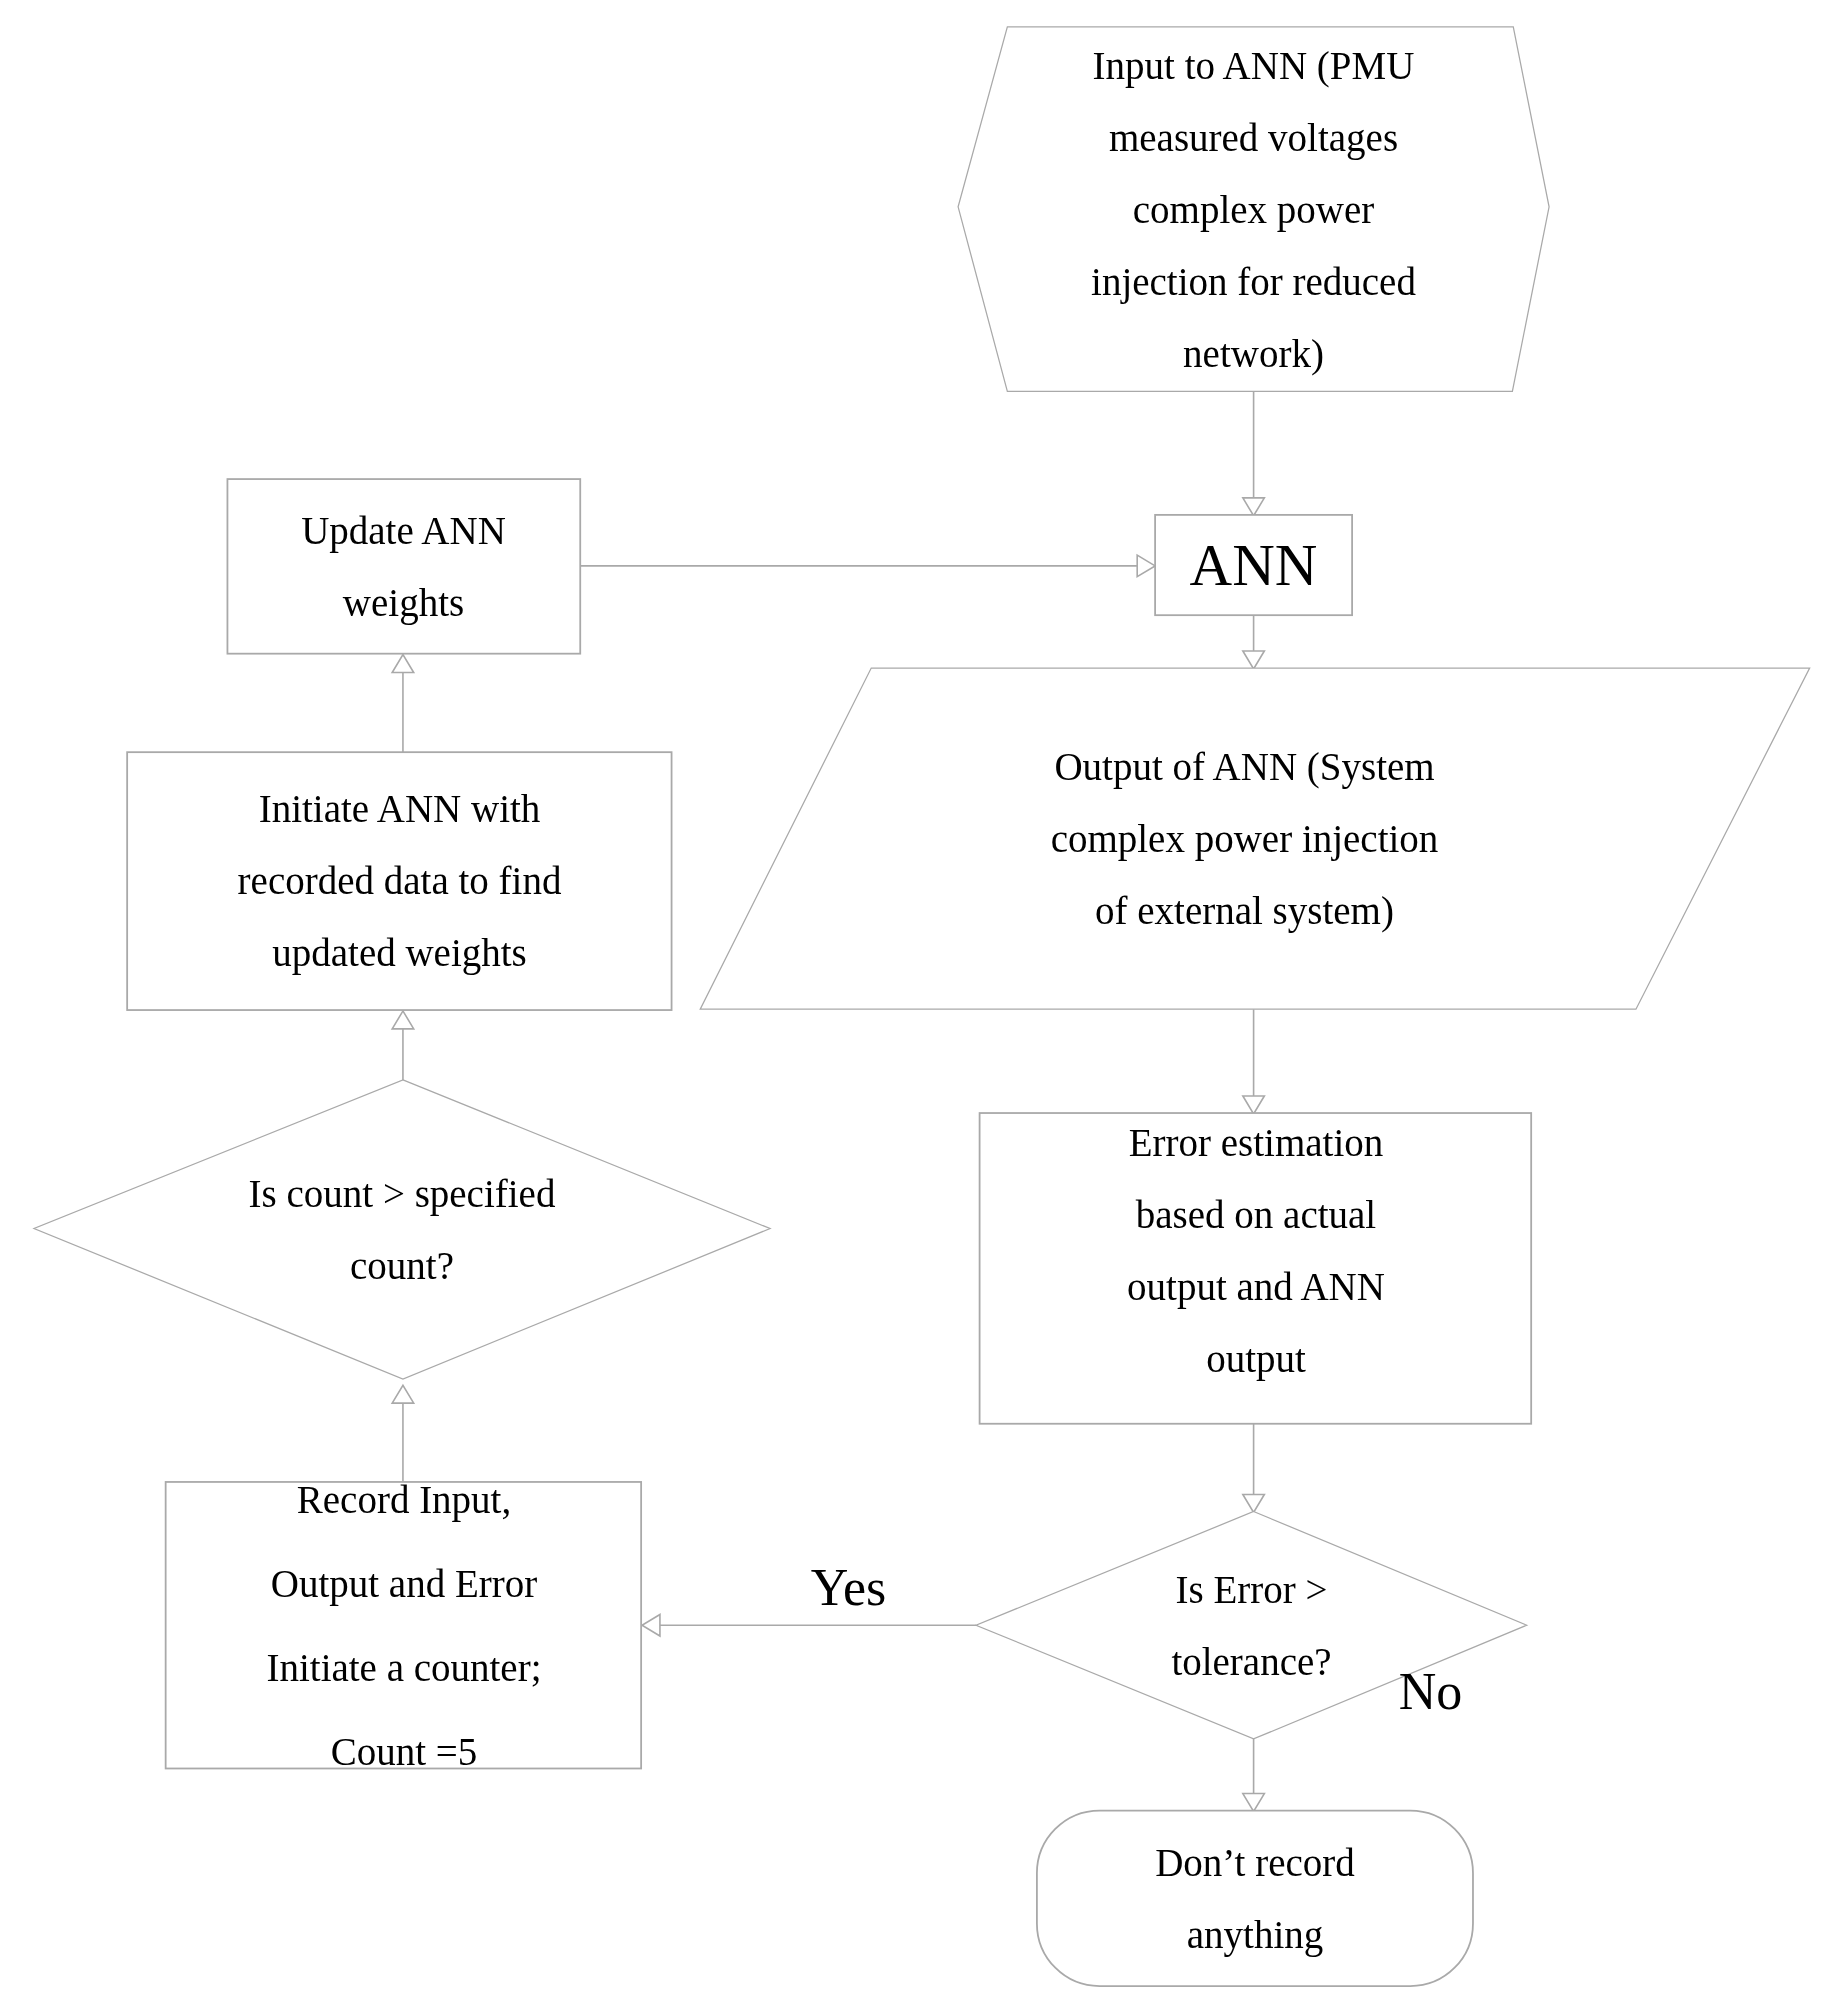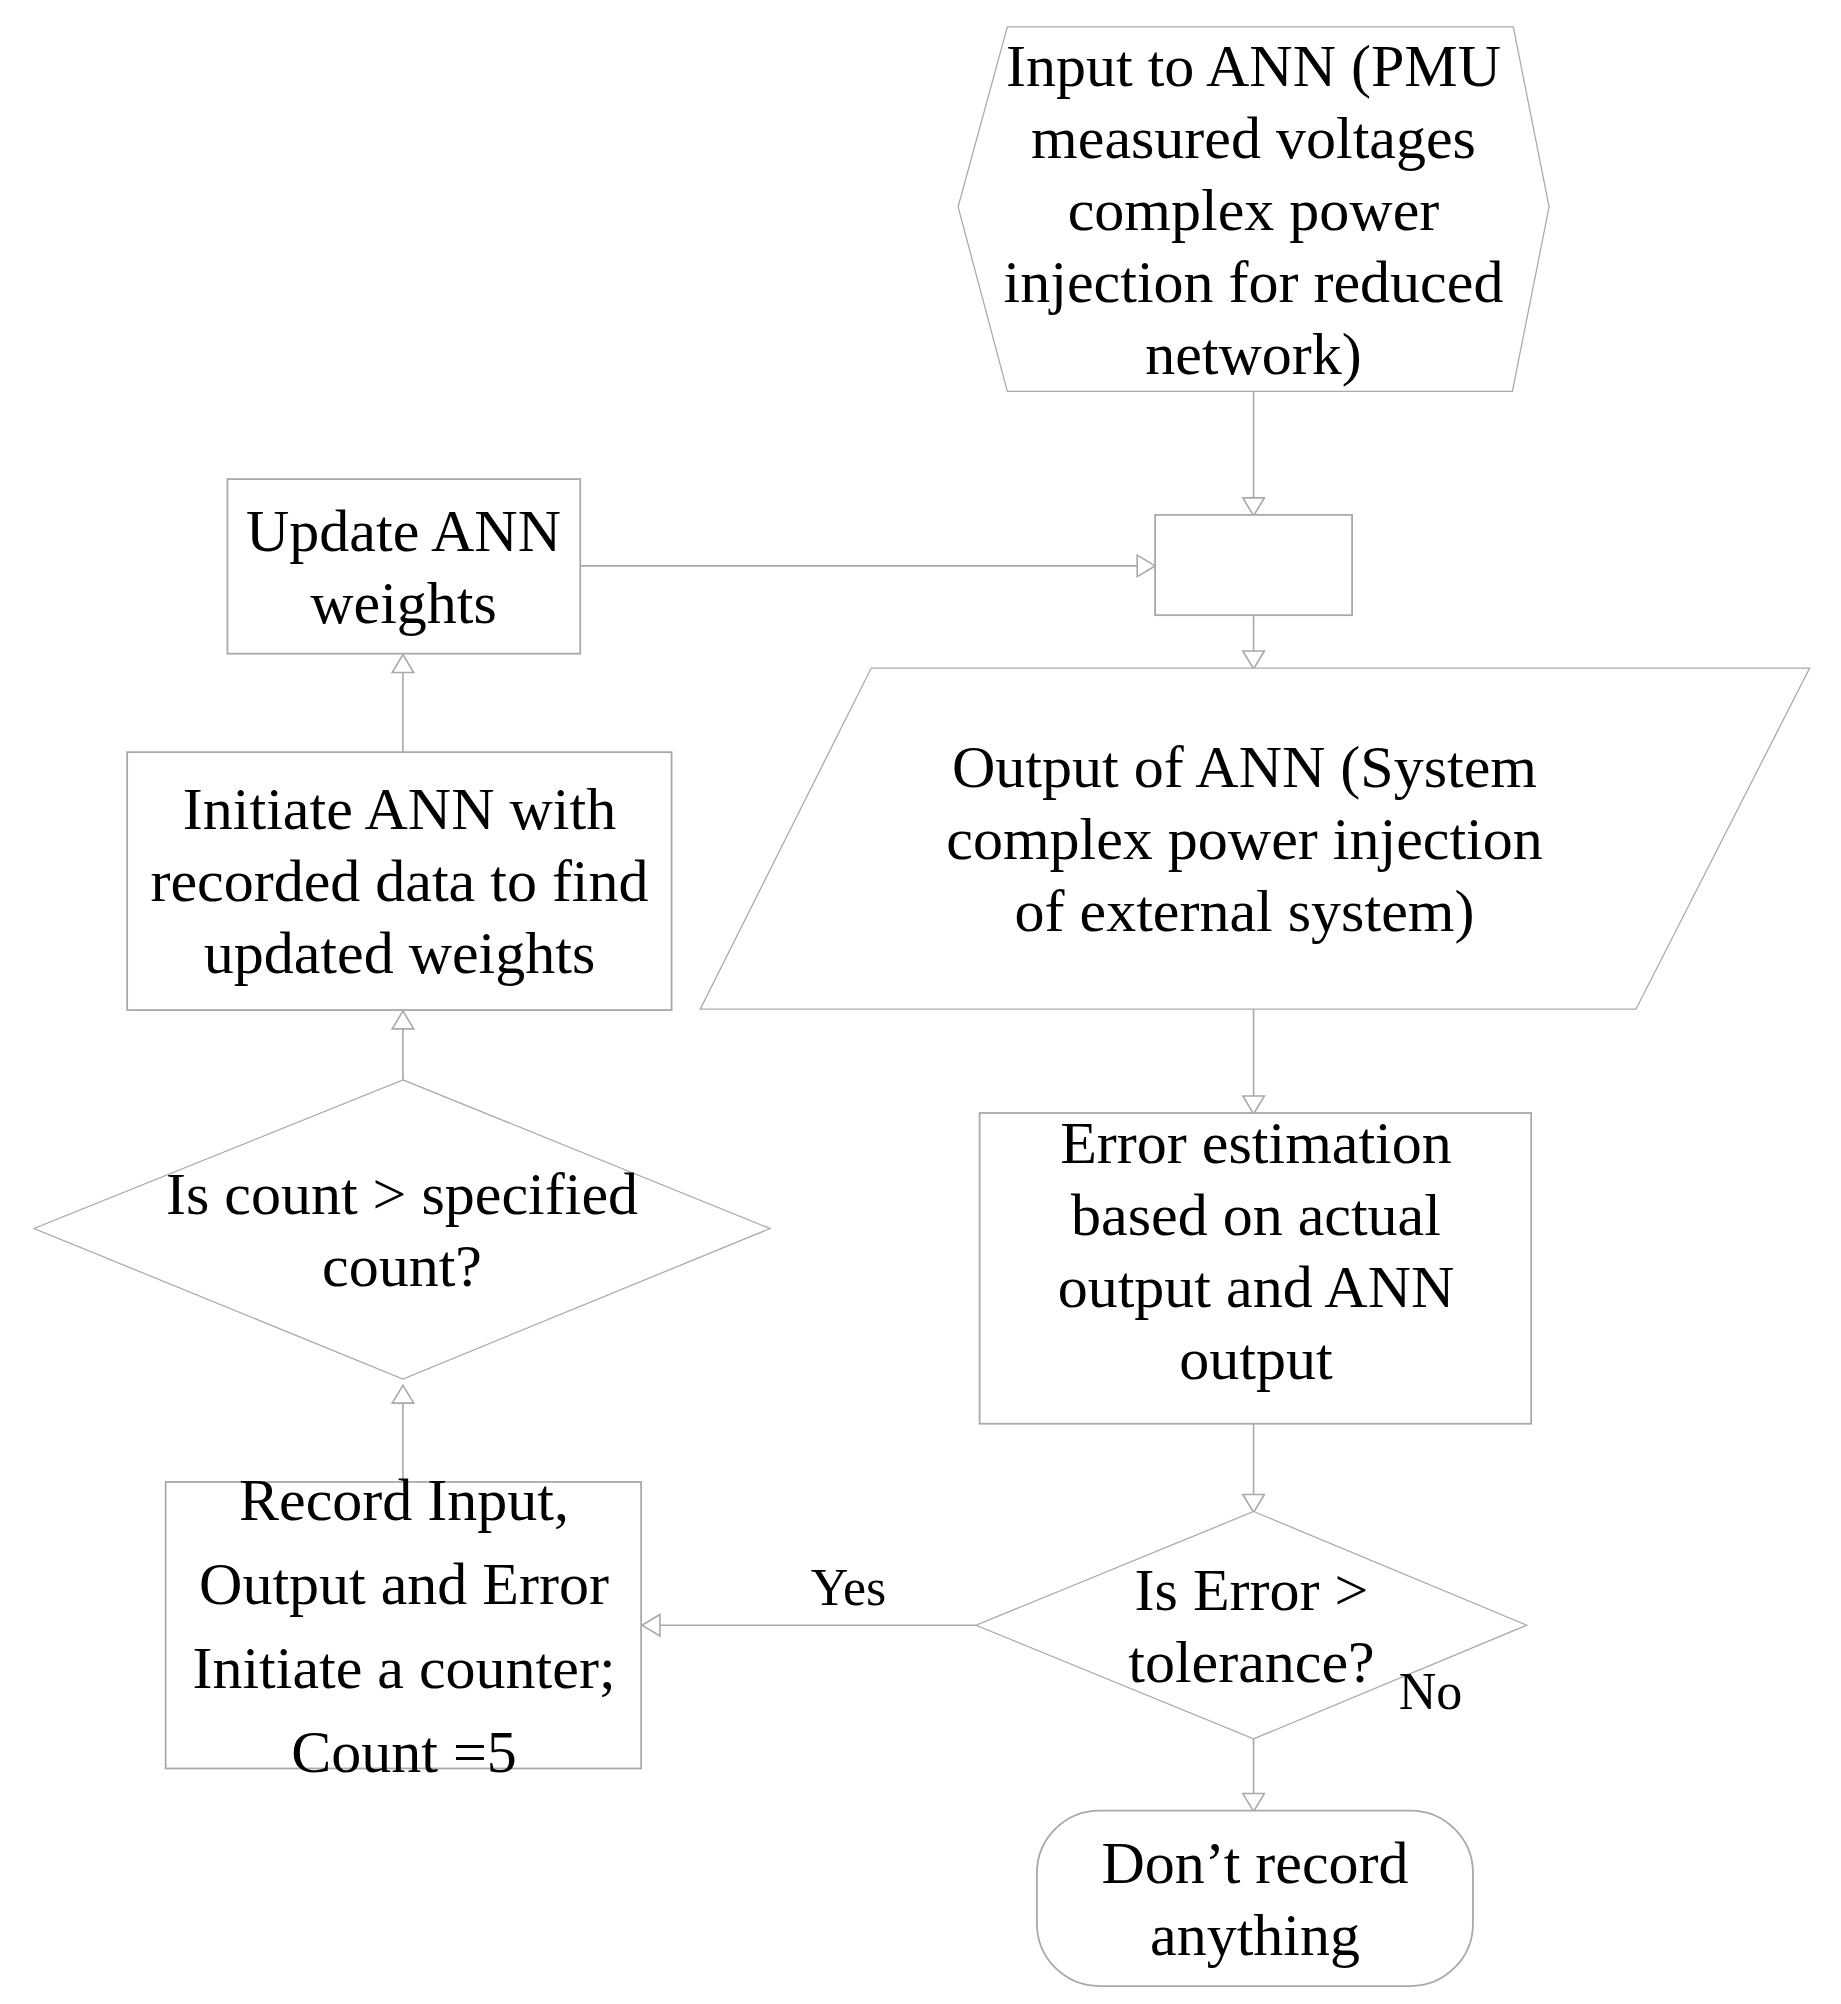--- a/index.html
+++ b/index.html
@@ -21,21 +21,21 @@
     left: 0;
     top: 0;
   }
   .node {
     position: absolute;
     display: flex;
     flex-direction: column;
     align-items: center;
     justify-content: center;
     text-align: center;
-    font-size: 60px;
+    font-size: 39px;
     line-height: 72px;
     color: #000000;
     pointer-events: none;
   }
   .node div { white-space: nowrap; }
   .node-ann { font-size: 59px; }
   .edge-label {
     position: absolute;
     display: flex;
     align-items: center;
@@ -97,20 +97,23 @@
     <div>complex power</div>
     <div>injection for reduced</div>
     <div>network)</div>
   </div>
 
   <div class="node" style="left:227px; top:479px; width:353px; height:175px;">
     <div>Update ANN</div>
     <div>weights</div>
   </div>
 
+  <div class="node node-ann" style="left:1155px; top:515px; width:197px; height:100px;">
+    <div>ANN</div>
+  </div>
 
   <div class="node" style="left:779px; top:668px; width:931px; height:341px;">
     <div>Output of ANN (System</div>
     <div>complex power injection</div>
     <div>of external system)</div>
   </div>
 
   <div class="node" style="left:127px; top:752px; width:545px; height:258px;">
     <div>Initiate ANN with</div>
     <div>recorded data to find</div>

